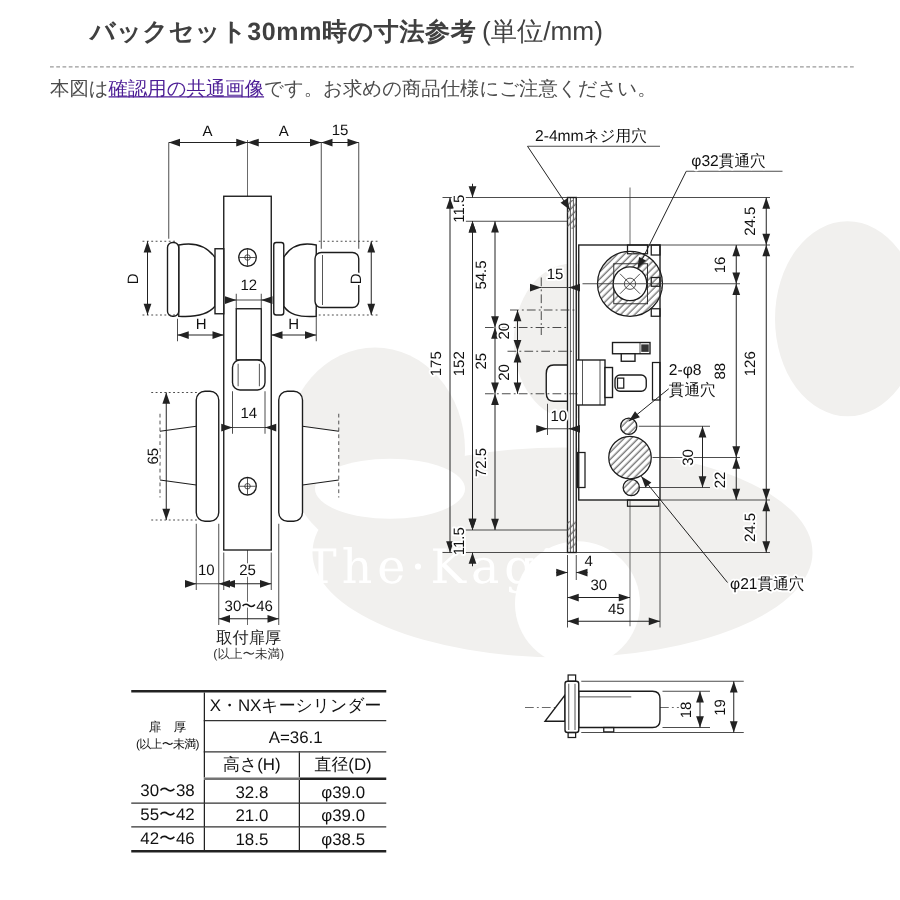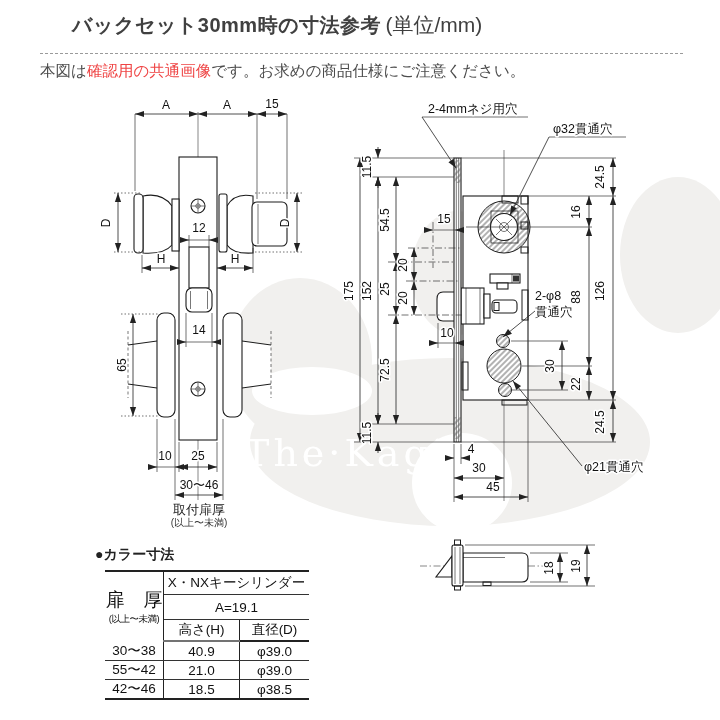--- a/index.html
+++ b/index.html
@@ -3,35 +3,35 @@
 <meta charset="utf-8">
 <style>
   html,body{margin:0;padding:0;}
   body{width:720px;height:720px;position:relative;background:#fff;overflow:hidden;
        font-family:"Liberation Sans",sans-serif;}
   .hdr{position:absolute;left:40px;top:11px;width:644px;}
   .hdr-title{font-size:20px;font-weight:bold;color:#404040;letter-spacing:.5px;display:inline;margin-left:32px;}
   .hdr-unit{font-size:21px;font-weight:normal;color:#404040;display:inline;}
   .hdr-rule{position:absolute;left:40px;top:53px;width:643px;border-top:1px dashed #9a9a9a;}
   .note{position:absolute;left:40px;top:61px;font-size:15.5px;color:#4c4c4c;}
-  .note .red{color:#ef4444;}
+  .note .red{color:#4c1d95;text-decoration:underline;}
   svg{position:absolute;left:0;top:0;}
   svg text{font-family:"Liberation Sans",sans-serif;}
   .dt{font-size:12px;fill:#111;text-anchor:middle;paint-order:stroke;stroke:#fff;stroke-width:3px;stroke-linejoin:round;}
   .jp{font-size:12.5px;fill:#111;paint-order:stroke;stroke:#fff;stroke-width:3px;stroke-linejoin:round;}
   .cap{font-size:13px;fill:#222;text-anchor:middle;}
   .cap2{font-size:10px;fill:#333;text-anchor:middle;}
   .wmtext{font-family:"DejaVu Serif","Liberation Serif",serif;font-size:38px;fill:#ffffff;text-anchor:middle;letter-spacing:4px;}
   
   .collar{position:absolute;left:95px;top:546px;color:#111;}
   .collar-heading{font-size:14px;font-weight:bold;color:#222;}
   .collar table{border-collapse:collapse;table-layout:fixed;margin:6px 0 0 10px;}
   .collar td{text-align:center;padding:0;font-size:13.5px;color:#111;}
   .collar .c1{width:58px;border-right:1.5px solid #222;}
-  .collar .c1 .c1a{font-size:19px;}
+  .collar .c1 .c1a{font-size:10px;}
   .collar .c1 .c1b{font-size:9.5px;letter-spacing:-.5px;}
   .collar tr.r1 td{border-top:2px solid #222;}
   .collar td.hcyl{height:22px;border-bottom:1px solid #333;width:144px;margin-left:32px;}
   .collar td.ha{height:24px;border-bottom:1px solid #333;}
   .collar td.h1{width:75px;height:20px;border-bottom:2px solid #737373;border-right:1.5px solid #222;}
   .collar td.h2{width:69px;height:20px;border-bottom:2px solid #222;margin-top:24px;}
   .collar tr.dr td{height:18px;border-bottom:1px solid #333;text-align:center;}
   .collar tr.dr td:nth-child(1){border-right:1.5px solid #222;}
   .collar tr.dr td:nth-child(2){border-right:1.5px solid #222;}
   .collar tr.dr.last td{border-bottom:2px solid #222;}
@@ -339,40 +339,39 @@
     <line class="dim" x1="560" y1="553" x2="560" y2="582" marker-start="url(#ar)" marker-end="url(#ar)"></line>
     <text class="dt" x="553" y="568" transform="rotate(-90 553 568)">18</text>
     <line class="ext" x1="465" y1="545" x2="595" y2="545"></line>
     <line class="ext" x1="465" y1="586" x2="595" y2="586"></line>
     <line class="dim" x1="587" y1="545" x2="587" y2="586" marker-start="url(#ar)" marker-end="url(#ar)"></line>
     <text class="dt" x="580" y="566" transform="rotate(-90 580 566)">19</text>
   </g>
 </svg>
 
 <div class="collar">
-  <div class="collar-heading"><span>●</span><span>カラー寸法</span></div>
   <table>
     <tbody>
       <tr class="r1">
         <td class="c1" rowspan="3">
           <div class="c1a">扉　厚</div>
           <div class="c1b">(以上〜未満)</div>
         </td>
         <td class="hcyl" colspan="2">X・NXキーシリンダー</td>
       </tr>
       <tr>
-          <td class="ha" colspan="2">A=19.1</td>
+          <td class="ha" colspan="2">A=36.1</td>
         </tr>
       <tr>
         <td class="h1">高さ(H)</td>
         <td class="h2">直径(D)</td>
       </tr>
       <tr class="dr">
         <td>30〜38</td>
-        <td>40.9</td>
+        <td>32.8</td>
         <td>φ39.0</td>
       </tr>
       <tr class="dr">
         <td>55〜42</td>
         <td>21.0</td>
         <td>φ39.0</td>
       </tr>
       <tr class="dr last">
         <td>42〜46</td>
         <td>18.5</td>

